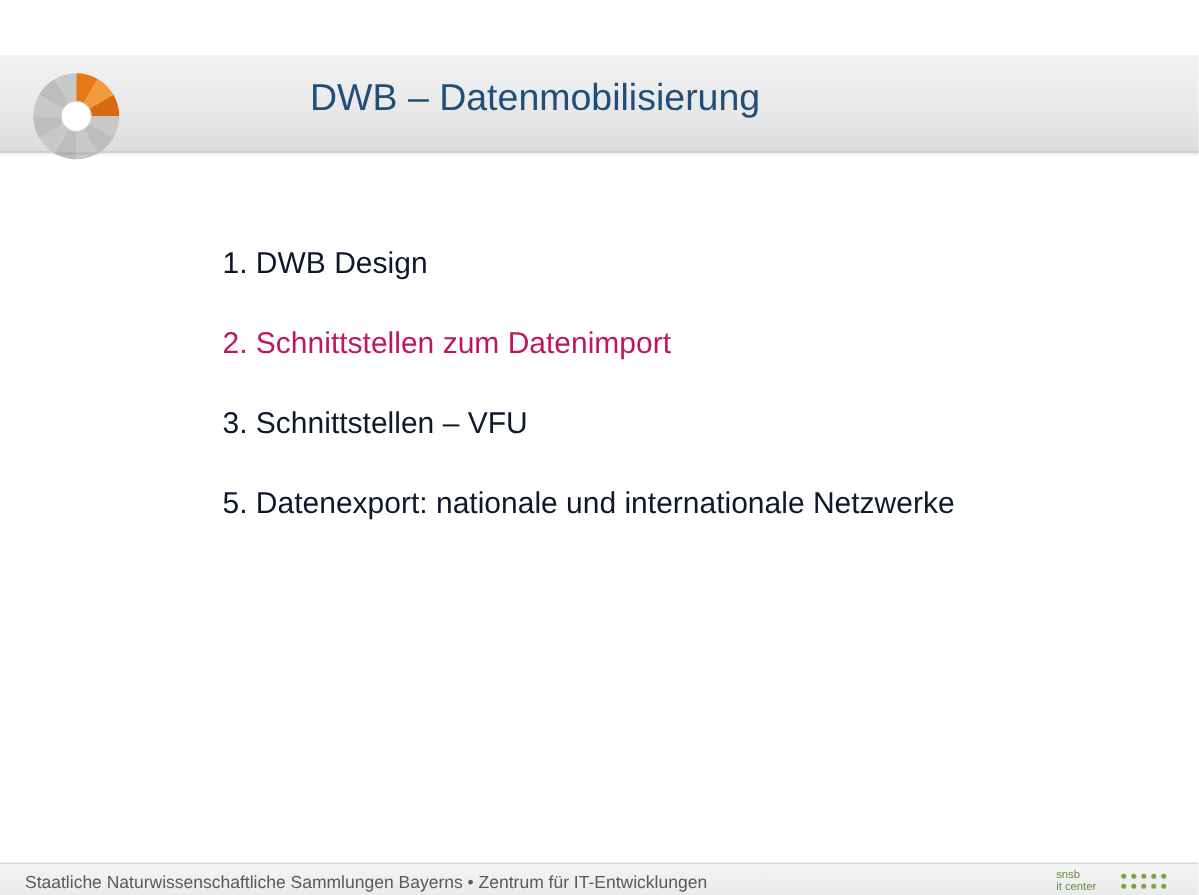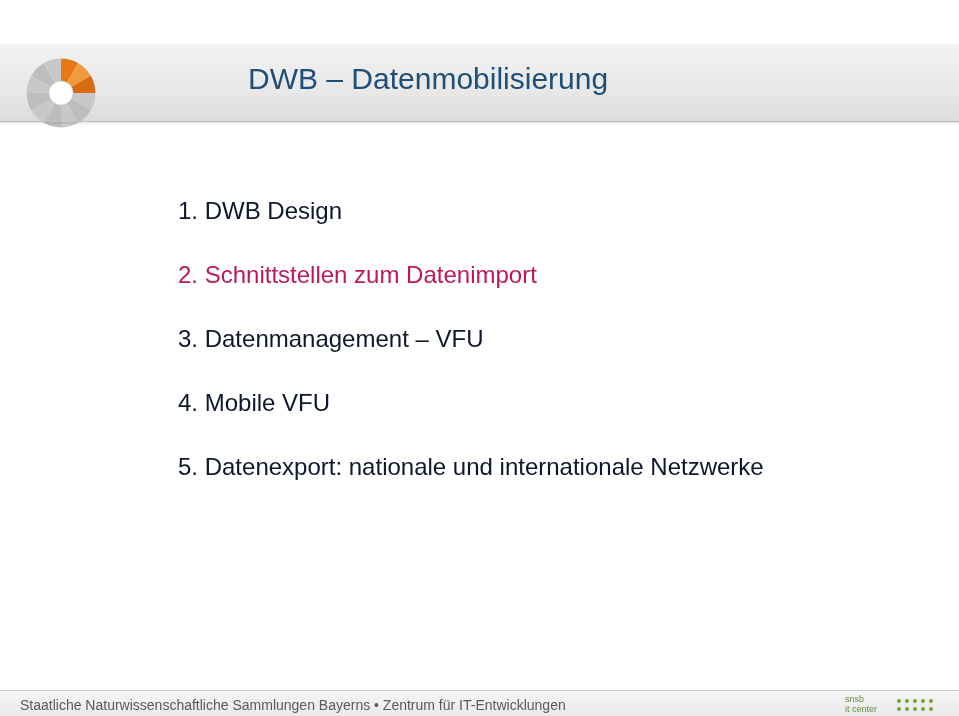--- a/index.html
+++ b/index.html
@@ -120,25 +120,21 @@
     <div class="item">
       <span>1.</span>
       <span>DWB Design</span>
     </div>
     <div class="item active">
       <span>2.</span>
       <span>Schnittstellen zum Datenimport</span>
     </div>
     <div class="item">
       <span>3.</span>
-      <span>Datenmanagement – VFU</span>
-    </div>
-    <div class="item">
-      <span>4.</span>
-      <span>Mobile VFU</span>
+      <span>Schnittstellen – VFU</span>
     </div>
     <div class="item">
       <span>5.</span>
       <span>Datenexport: nationale und internationale Netzwerke</span>
     </div>
   </div>
 
   <div class="footer">
     <div class="footer-text">Staatliche Naturwissenschaftliche Sammlungen Bayerns • Zentrum für IT-Entwicklungen</div>
     <div class="footer-logo-text">

